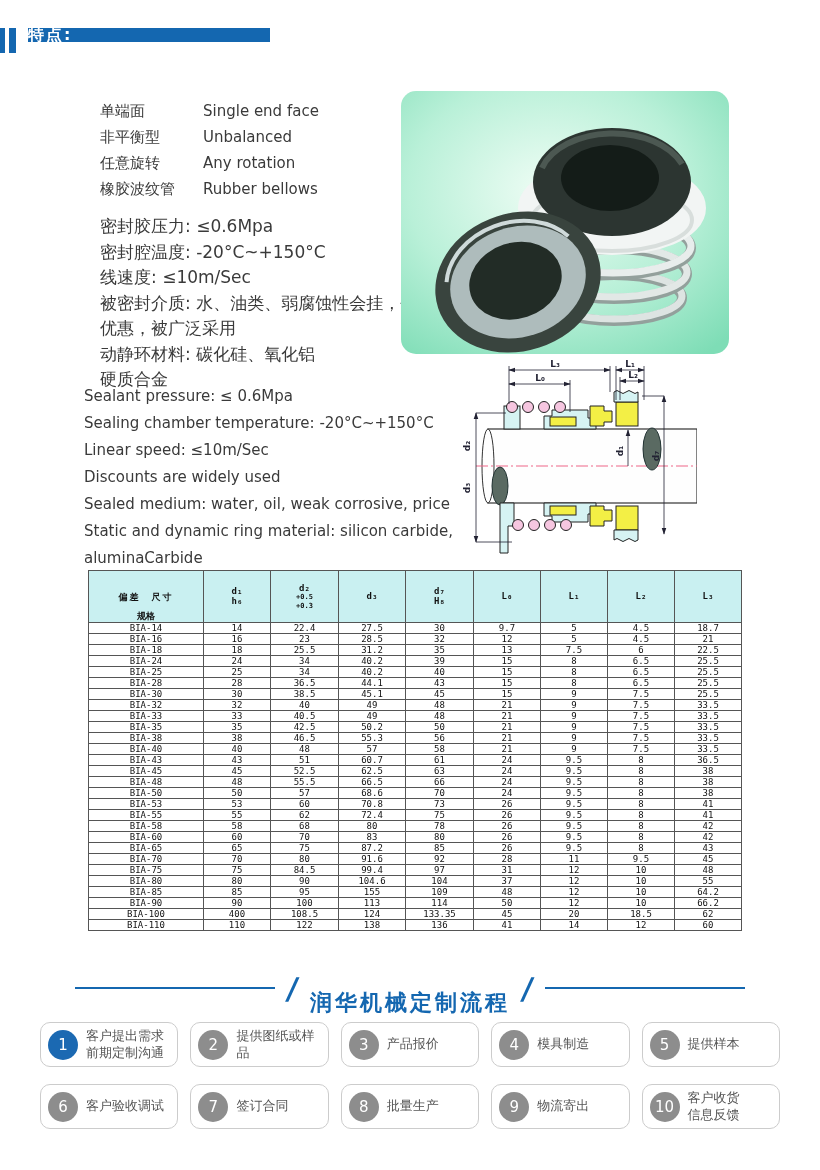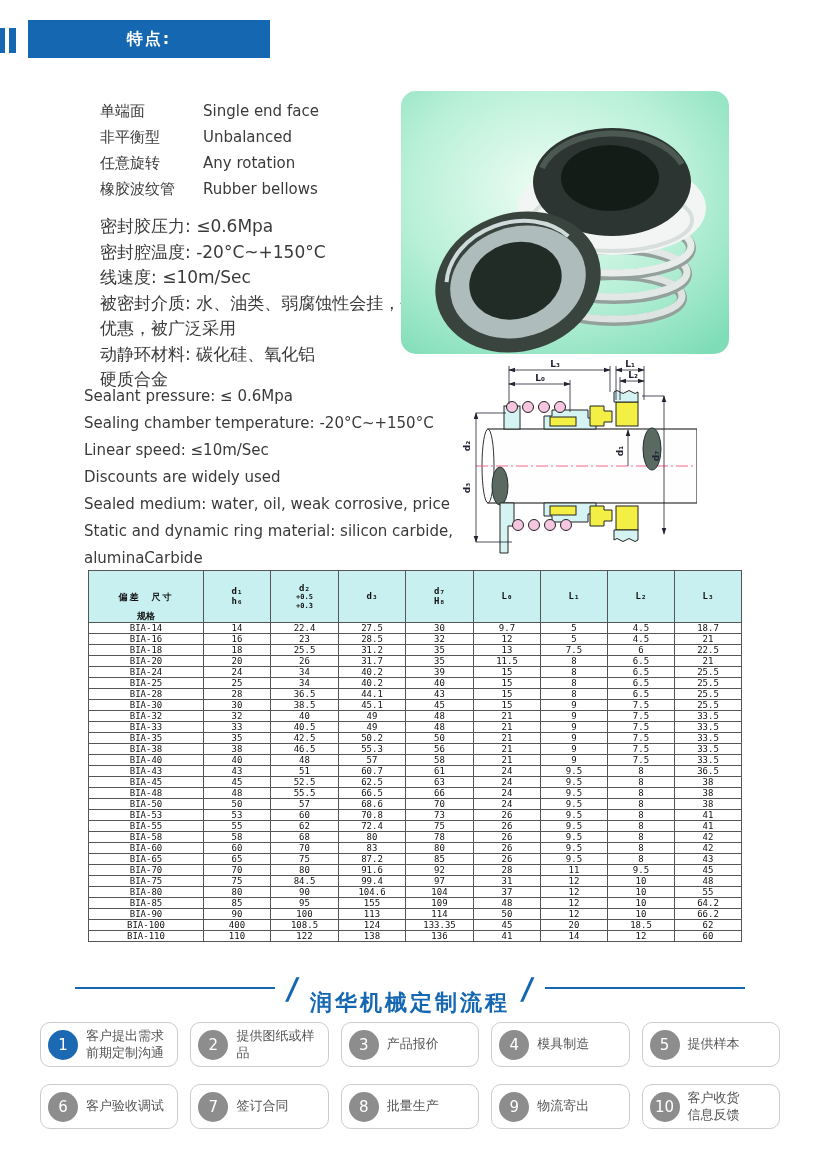--- a/index.html
+++ b/index.html
@@ -3,23 +3,23 @@
 <meta charset="utf-8">
 <style>
   html,body { margin:0; padding:0; background:#fff; }
   .page { position:relative; width:820px; height:1170px; background:#fff; overflow:hidden;
           font-family:"DejaVu Sans","Liberation Sans",sans-serif; color:#3a3a3a; }
 
   
   .vbar { position:absolute; top:28px; height:25px; background:#1467b0; }
   .vbar1 { left:0; width:5px; }
   .vbar2 { left:9px; width:7px; }
-  .title-bar { position:absolute; left:28px; top:20px; width:242px; height:38px; background:#1467b0;
+  .title-bar { position:absolute; left:28px; top:28px; width:242px; height:14px; background:#1467b0;
                color:#fff; font-size:16px; font-weight:bold; letter-spacing:2px;
-               display:flex; align-items:center; justify-content:center; }
+               display:flex; align-items:center; }
 
   
   .features { position:absolute; left:100px; top:98px; }
   .feature-row { display:flex; height:26px; align-items:center; }
   .feature-cn { width:103px; font-size:15px; }
   .feature-en { font-size:15px; }
 
   .specs-cn { position:absolute; left:100px; top:214px; width:345px; font-size:17px; line-height:25.5px; }
   .specs-en { position:absolute; left:84px; top:383px; width:375px; font-size:15px; line-height:27px; }
 
@@ -277,31 +277,20 @@
           <td>18</td>
           <td>25.5</td>
           <td>31.2</td>
           <td>35</td>
           <td>13</td>
           <td>7.5</td>
           <td>6</td>
           <td>22.5</td>
         </tr>
         <tr>
-          <td>BIA-20</td>
-          <td>20</td>
-          <td>26</td>
-          <td>31.7</td>
-          <td>35</td>
-          <td>11.5</td>
-          <td>8</td>
-          <td>6.5</td>
-          <td>21</td>
-        </tr>
-        <tr>
           <td>BIA-24</td>
           <td>24</td>
           <td>34</td>
           <td>40.2</td>
           <td>39</td>
           <td>15</td>
           <td>8</td>
           <td>6.5</td>
           <td>25.5</td>
         </tr>

